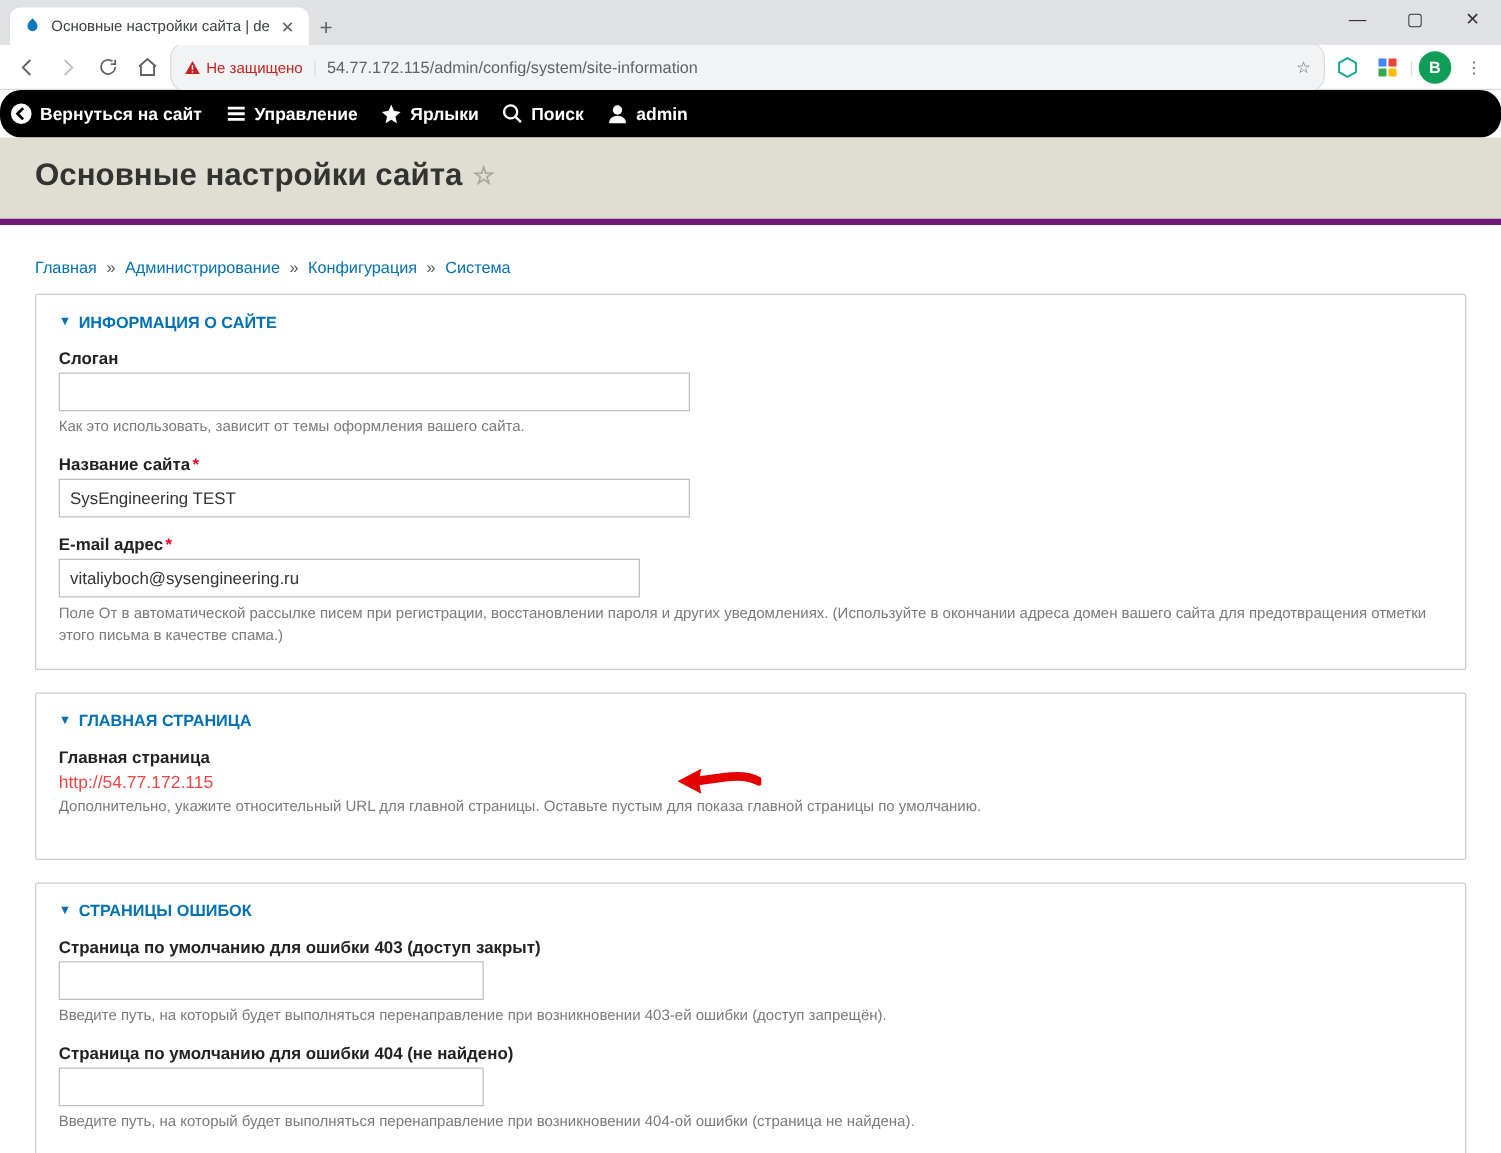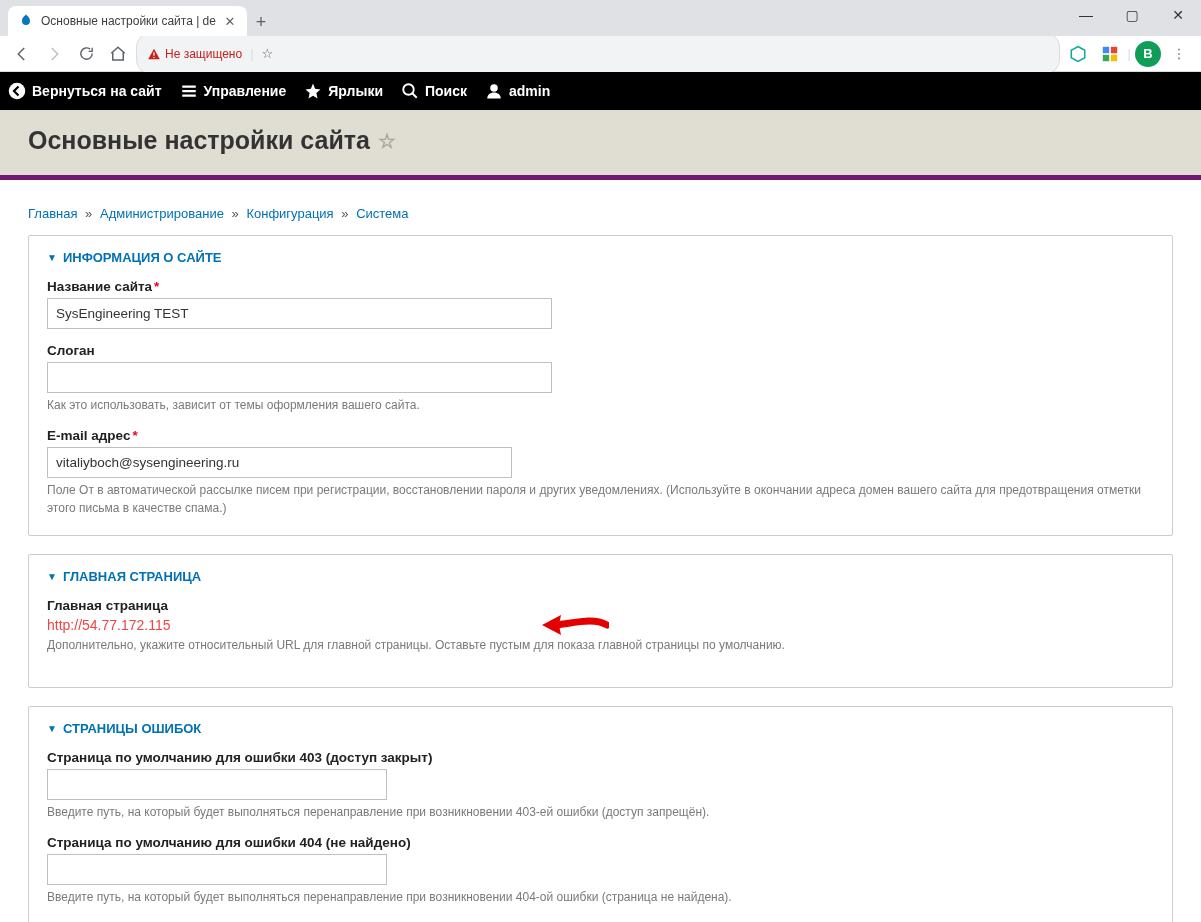--- a/index.html
+++ b/index.html
@@ -18,21 +18,21 @@
   .toolbar { height:36px; background:#fff; border-bottom:1px solid #dadce0; display:flex; align-items:center; padding:0 8px; gap:4px; }
   .nav-icon { width:28px; height:28px; display:flex; align-items:center; justify-content:center; color:#5f6368; cursor:pointer; border-radius:14px; }
   .nav-icon.disabled { color:#bdc1c6; cursor:default; }
   .omnibox { flex:1; height:41px; border:1px solid #dadce0; border-radius:14px; display:flex; align-items:center; padding:0 10px; gap:8px; font-size:13px; color:#202124; background:#f1f3f4; }
   .omnibox .warn { display:flex; align-items:center; gap:4px; color:#c5221f; font-size:12px; }
   .omnibox .url { flex:1; color:#5f6368; white-space:nowrap; overflow:hidden; }
   .omnibox .star { color:#5f6368; cursor:pointer; }
   .ext-icon { width:28px; height:28px; display:flex; align-items:center; justify-content:center; cursor:pointer; }
   .profile-badge { width:26px; height:26px; border-radius:13px; background:#0f9d58; color:#fff; display:flex; align-items:center; justify-content:center; font-size:13px; font-weight:600; cursor:pointer; }
   
-  .admin-bar { background:#000; color:#fff; height:38px; display:flex; align-items:center; padding:0 8px; gap:18px; font-size:14px; font-weight:600; }
+  .admin-bar { background:#000; color:#fff; height:38px; display:flex; align-items:center; padding:0 8px; gap:18px; font-size:14px; font-weight:600;border-radius:17px; }
   .admin-item { display:flex; align-items:center; gap:6px; cursor:pointer; }
   .admin-item svg, .admin-item .icon-shape { width:18px; height:18px; }
   
   .page-header { background:#e0ddd3; padding:16px 28px 20px; border-bottom:5px solid #701a75; }
   .page-header h1 { font-size:25px; font-weight:600; color:#333; display:flex; align-items:center; gap:8px; }
   .page-header .star-outline { color:#a9a69c; font-size:20px; cursor:pointer; }
   
   .content { padding:26px 28px 30px; overflow:auto; flex:1; }
   .breadcrumbs { font-size:13px; margin-bottom:14px; }
   .breadcrumbs a { color:#0071b3; text-decoration:none; cursor:pointer; }
@@ -100,20 +100,21 @@
     <div class="omnibox">
       <span class="warn">
         <svg width="14" height="14" viewBox="0 0 24 24">
             <path fill="#c5221f" d="M12 3l10 18H2z"></path>
             <rect x="11" y="9" width="2" height="6" fill="#fff"></rect>
             <rect x="11" y="17" width="2" height="2" fill="#fff"></rect>
           </svg>
         <span>Не защищено</span>
       </span>
       <span style="color:#dadce0;">|</span>
+      <span class="url">54.77.172.115/admin/config/system/site-information</span>
       <span class="star">☆</span>
     </div>
     <div class="ext-icon">
       <svg width="18" height="18" viewBox="0 0 24 24">
           <polygon points="12,2 21,7 21,17 12,22 3,17 3,7" fill="none" stroke="#1a9" stroke-width="2"></polygon>
         </svg>
     </div>
     <div class="ext-icon">
       <svg width="16" height="16" viewBox="0 0 20 20">
           <rect x="1" y="1" width="8" height="8" fill="#4285f4"></rect>
@@ -183,29 +184,29 @@
         <span class="sep">»</span>
         <a>Система</a>
       </div>
 
       <div class="fieldset">
         <div class="fieldset-legend">
           <span class="tri">▼</span>
           <span>ИНФОРМАЦИЯ О САЙТЕ</span>
         </div>
         <div class="form-item">
+          <label class="form-label">Слоган</label>
+          <input class="text" style="width: 505px;" value="">
+          <div class="desc">Как это использовать, зависит от темы оформления вашего сайта.</div>
+        </div>
+        <div class="form-item">
           <label class="form-label">
             <span>Название сайта</span><span class="req">*</span>
           </label>
           <input class="text" style="width: 505px;" value="SysEngineering TEST">
-        </div>
-        <div class="form-item">
-          <label class="form-label">Слоган</label>
-          <input class="text" style="width: 505px;" value="">
-          <div class="desc">Как это использовать, зависит от темы оформления вашего сайта.</div>
         </div>
         <div class="form-item">
           <label class="form-label">
             <span>E-mail адрес</span><span class="req">*</span>
           </label>
           <input class="text" style="width: 465px;" value="vitaliyboch@sysengineering.ru">
           <div class="desc">Поле От в автоматической рассылке писем при регистрации, восстановлении пароля и других уведомлениях. (Используйте в окончании адреса домен вашего сайта для предотвращения отметки этого письма в качестве спама.)</div>
         </div>
       </div>
 

